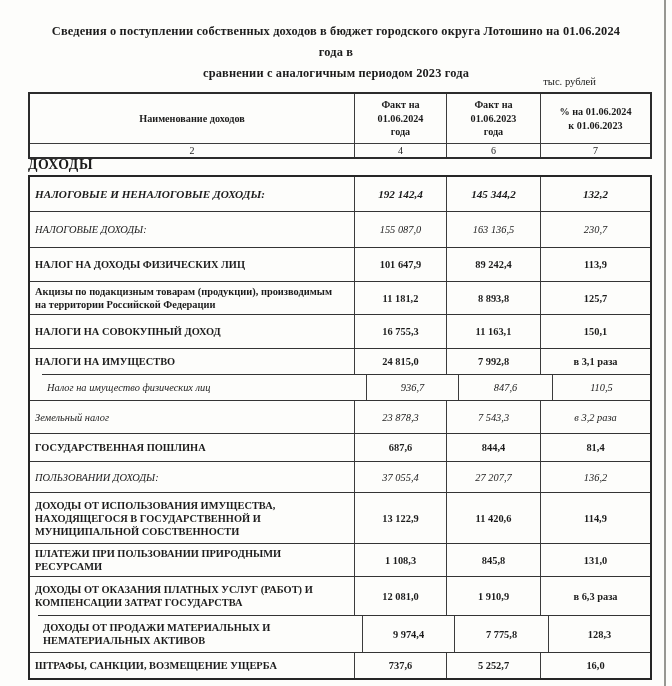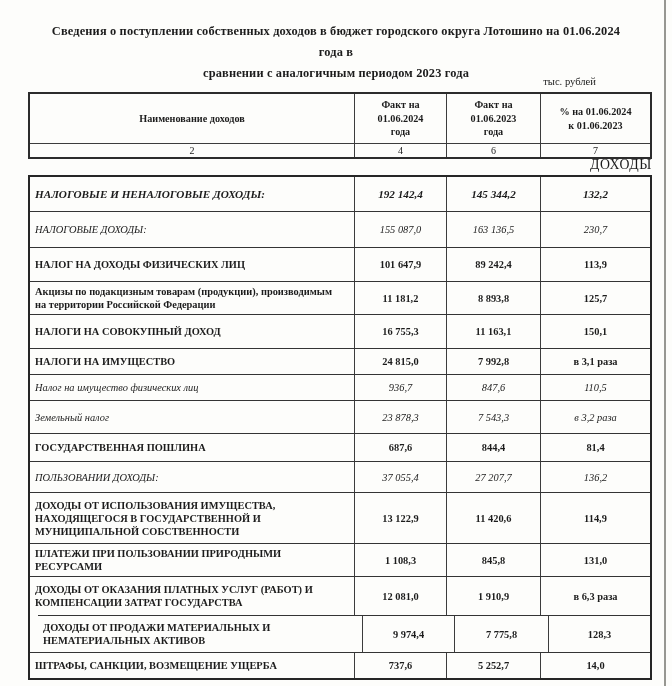--- a/index.html
+++ b/index.html
@@ -55,22 +55,22 @@
   .h-main { height: 49px; }
   .h-nums { border-top: 1.4px solid #3c3c3c; }
   .h-nums .h-cell {
     font-weight: normal;
     font-size: 10px;
     height: 13px; padding: 0 4px;
   }
   
   .section-title {
     position: absolute; top: 157px; left: 28px; width: 624px;
-    text-align: right;
-    font-weight: normal;
+    text-align: left;
+    font-weight: bold;
     font-size: 13.8px;
     letter-spacing: 0.6px;
   }
   
   .main-table {
     position: absolute; top: 175px; left: 28px; width: 624px;
     box-sizing: border-box;
     border: 2px solid #262626;
   }
   .row { display: flex; border-top: 1.5px solid #343434; }
@@ -85,21 +85,21 @@
   .cell.val  { justify-content: center; text-align: center; }
   .style-bold .cell { font-weight: bold; }
   .style-italic .cell { font-style: italic; }
   .style-bold-italic .cell { font-weight: bold; font-style: italic; font-size: 11.2px; }
   .row:nth-child(1)  { min-height: 34px; }
   .row:nth-child(2)  { min-height: 35px; }
   .row:nth-child(3)  { min-height: 33px; }
   .row:nth-child(4)  { min-height: 32px; }
   .row:nth-child(5)  { min-height: 33px; }
   .row:nth-child(6)  { min-height: 25px; }
-  .row:nth-child(7)  { min-height: 25px; }
+  .row:nth-child(7)  { min-height: 25px; margin-left: 12px; }
   .row:nth-child(8)  { min-height: 32px; }
   .row:nth-child(9)  { min-height: 27px; }
   .row:nth-child(10) { min-height: 30px; }
   .row:nth-child(11) { min-height: 50px; }
   .row:nth-child(12) { min-height: 32px; }
   .row:nth-child(13) { min-height: 38px; }
   .row:nth-child(14) { min-height: 36px; margin-left: 8px; }
   .row:nth-child(15) { min-height: 25px; }
 </style>
 </head>
@@ -216,15 +216,15 @@
     <div class="row style-bold">
       <div class="cell name c1">ДОХОДЫ ОТ ПРОДАЖИ МАТЕРИАЛЬНЫХ И НЕМАТЕРИАЛЬНЫХ АКТИВОВ</div>
       <div class="cell val c2">9 974,4</div>
       <div class="cell val c3">7 775,8</div>
       <div class="cell val c4">128,3</div>
     </div>
     <div class="row style-bold">
       <div class="cell name c1">ШТРАФЫ, САНКЦИИ, ВОЗМЕЩЕНИЕ УЩЕРБА</div>
       <div class="cell val c2">737,6</div>
       <div class="cell val c3">5 252,7</div>
-      <div class="cell val c4">14,0</div>
+      <div class="cell val c4">16,0</div>
     </div>
   </div>
 
 </body></html>

